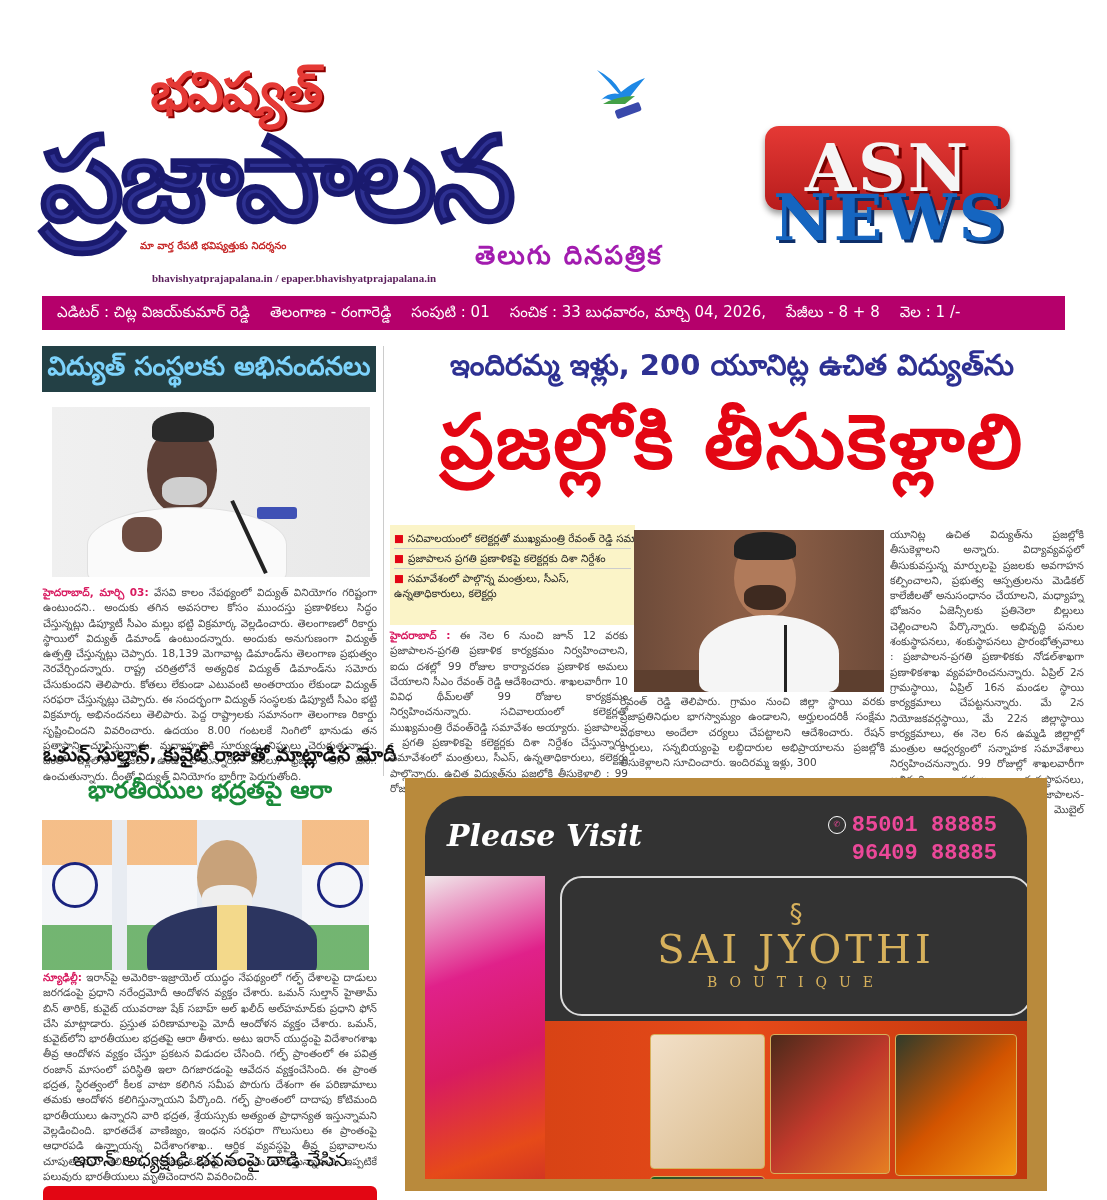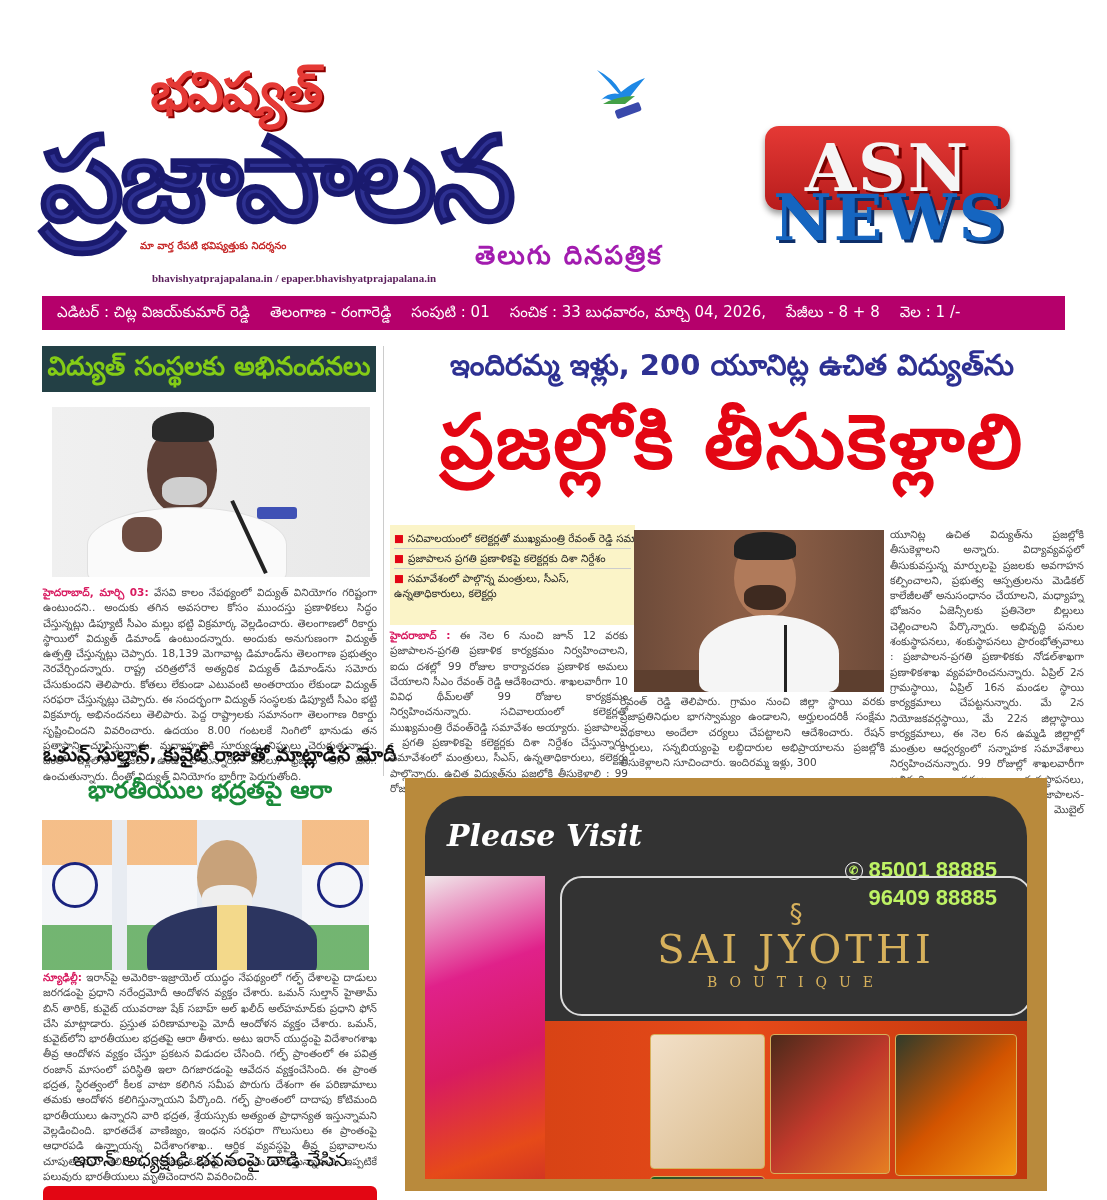--- a/index.html
+++ b/index.html
@@ -16,21 +16,21 @@
 
   .asn-box { left: 765px; top: 92px; width: 245px; height: 84px; background: linear-gradient(#e53935, #b71c1c); border-radius: 14px; box-shadow: 0 4px 6px rgba(0,0,0,0.4); display: flex; align-items: center; justify-content: center; margin-top: 34px; }
   .asn-text { font-family: "DejaVu Serif", serif; font-weight: bold; font-size: 66px; color: #f5f5f5; text-shadow: 3px 3px 0 #7a0000; letter-spacing: 2px; }
   .news-text { left: 770px; top: 180px; width: 240px; text-align: center; font-family: "DejaVu Serif", serif; font-weight: bold; font-size: 64px; color: #1565c0; text-shadow: 3px 3px 0 #0d2f6a; letter-spacing: 2px; }
 
   
   .infobar { left: 42px; top: 296px; width: 1023px; height: 34px; background: #b5006b; color: #fff; font-size: 15px; display: flex; align-items: center; padding-left: 15px; white-space: nowrap; gap: 20px; }
   .infobar span { color: #fff; }
 
   
-  .left-head { left: 42px; top: 346px; width: 334px; height: 46px; background: #234045; color: #84cc16; font-size: 26px; font-weight: bold; display: flex; align-items: center; justify-content: center; white-space: nowrap; }
+  .left-head { left: 42px; top: 346px; width: 334px; height: 46px; background: #234045; color: #7dd3fc; font-size: 26px; font-weight: bold; display: flex; align-items: center; justify-content: center; white-space: nowrap; }
   .photo { background: #ddd; overflow: hidden; }
   .photo-1 { left: 52px; top: 407px; width: 318px; height: 170px; background: linear-gradient(90deg, #f0f0f0 0%, #e9e9e9 100%); }
   .person { position: absolute; border-radius: 50% 50% 10px 10px; }
   .body-text { font-size: 10.5px; line-height: 15.3px; color: #444; text-align: justify; }
   .dateline { color: #d81b60; font-weight: bold; }
   .col1-text { left: 43px; top: 585px; width: 334px; }
   .oman-head { left: 43px; top: 743px; width: 334px; font-size: 19px; font-weight: bold; color: #111; text-align: center; white-space: nowrap; }
   .bharat-head { left: 43px; top: 776px; width: 334px; font-size: 24px; font-weight: bold; color: #1b8a3a; text-align: center; white-space: nowrap; }
   .photo-2 { left: 42px; top: 820px; width: 327px; height: 150px; background: #e8ecf2; }
   .col1-text2 { left: 43px; top: 970px; width: 334px; }
@@ -48,21 +48,21 @@
   .bullet-sq { color: #e30613; margin-right: 4px; }
   .photo-3 { left: 634px; top: 530px; width: 250px; height: 162px; background: linear-gradient(90deg, #6d4b3a 0%, #8a5d45 40%, #8a5d45 60%, #6d4b3a 100%); }
   .col2-text { left: 390px; top: 628px; width: 238px; }
   .col3-text { left: 620px; top: 694px; width: 265px; }
   .col4-text { left: 890px; top: 527px; width: 194px; }
 
   
   .ad { left: 405px; top: 778px; width: 642px; height: 413px; background: #b98a3c; padding: 18px 20px 12px 20px; }
   .ad-inner { width: 100%; height: 100%; background: #333333; border-radius: 40px 40px 0 0; position: relative; overflow: hidden; }
   .please { position: absolute; left: 22px; top: 22px; font-family: "DejaVu Serif", serif; font-style: italic; font-weight: bold; font-size: 30px; color: #fff; }
-  .phones { position: absolute; right: 30px; top: 16px; font-family: Liberation Sans, sans-serif; font-weight: bold; font-size: 22px; color: #bef264; line-height: 28px; text-align: left; margin-top: 44px; }
+  .phones { position: absolute; right: 30px; top: 16px; font-family: Liberation Mono, monospace; font-weight: bold; font-size: 22px; color: #ec4899; line-height: 28px; text-align: left; }
   .phone-icon { display: inline-block; width: 18px; height: 18px; border: 1.5px solid #fff; border-radius: 50%; font-size: 11px; text-align: center; line-height: 15px; margin-right: 6px; vertical-align: middle; }
   .ad-left-photo { position: absolute; left: 0; top: 80px; width: 120px; height: 335px; background: linear-gradient(160deg, #f0e8ea 0%, #e0218a 30%, #d81b60 55%, #e64a19 80%, #c62828 100%); }
   .brand-box { position: absolute; left: 135px; top: 80px; width: 472px; height: 140px; border: 2px solid #ddd; border-radius: 22px; display: flex; flex-direction: column; align-items: center; justify-content: center; }
   .brand-name { font-family: "DejaVu Serif", serif; font-size: 40px; color: #d7b15c; letter-spacing: 4px; }
   .brand-sub { font-family: "DejaVu Serif", serif; font-size: 14px; color: #d7b15c; letter-spacing: 12px; margin-top: 2px; }
   .swan { color: #d7b15c; font-size: 26px; line-height: 24px; }
   .gallery-bg { position: absolute; left: 120px; top: 225px; width: 500px; height: 200px; background: linear-gradient(90deg, #d84315 0%, #e64a19 40%, #bf360c 100%); }
   .tile { position: absolute; border: 1.5px solid #d7b15c; border-radius: 4px; }
 </style>
 </head>

